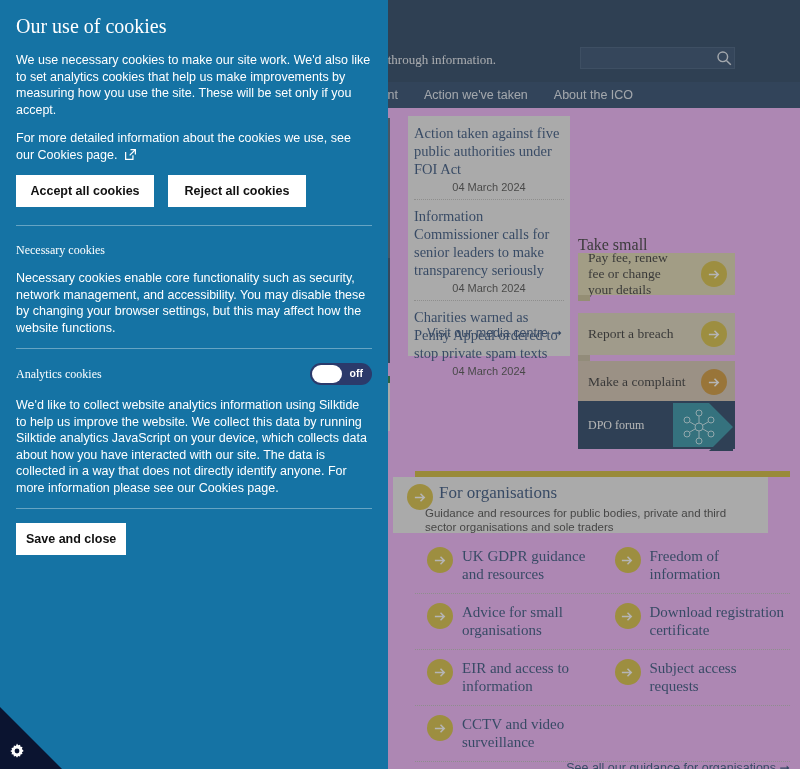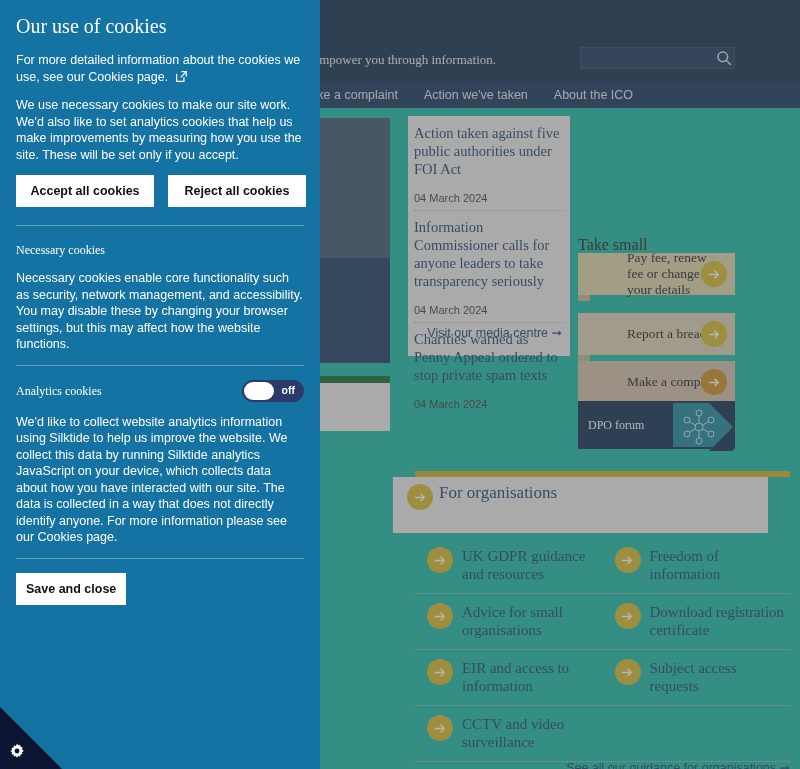--- a/index.html
+++ b/index.html
@@ -31,21 +31,21 @@
   .search-icon {
     position:absolute; left:716px; top:50px; width:16px; height:16px;
   }
   .navbar {
     position:absolute; left:0; top:82px; width:800px; height:26px;
     background:#12325a;
   }
   .navbar ul { list-style:none; display:flex; gap:26px; padding-left:300px; }
   .navbar li { color:#dde5ee; font-size:12.5px; line-height:26px; white-space:nowrap; cursor:pointer; }
 
-  .content { position:absolute; left:0; top:108px; width:800px; height:661px; background:#14b8a6; }
+  .content { position:absolute; left:0; top:108px; width:800px; height:661px; background:#f0abfc; }
 
   
   .hero {
     position:absolute; left:20px; top:10px; width:370px; height:245px;
     background:#39526d;
   }
   .hero-lower {
     position:absolute; left:0; bottom:0; width:100%; height:105px;
     background:#163a5f;
   }
@@ -70,29 +70,29 @@
   
   .news {
     position:absolute; left:408px; top:8px; width:162px; height:240px;
     background:#ececeb;
   }
   .news-item { padding:0 6px; }
   .news-title {
     color:#1b3d6d; font-family:"Liberation Serif", serif; font-size:14.5px;
     line-height:18px; text-decoration:none; display:block; cursor:pointer;
   }
-  .news-date { color:#3a3a3a; font-size:11px; margin-top:14px; }
+  .news-date { color:#3a3a3a; font-size:11px; margin-top:3px;text-align:center; }
   .news-sep { border-bottom:1px dotted #b9b9b7; margin:6px 6px 7px 6px; }
   .news-more { position:absolute; right:8px; bottom:16px; color:#1b3d6d; font-size:12.5px; white-space:nowrap; }
 
   
   .take-h { position:absolute; left:578px; top:128px; color:#222; font-family:"Liberation Serif",serif; font-size:16px; }
   .ta-item {
     position:absolute; left:578px; width:157px; height:42px;
-    display:flex; align-items:center; cursor:pointer;padding-left:39px;
+    display:flex; align-items:center; cursor:pointer;
   }
   .ta-item .lbl { font-family:"Liberation Serif", serif; font-size:13.5px; color:#1a1a1a; line-height:16px; padding-left:10px; width:108px; }
   .ta-arrow { position:absolute; right:8px; top:50%; transform:translateY(-50%); width:26px; height:26px; border-radius:50%; display:flex; align-items:center; justify-content:center; }
   .ta-notch { position:absolute; left:0; bottom:-6px; width:12px; height:6px; }
 
   .dpo {
     position:absolute; left:578px; top:293px; width:157px; height:48px;
     background:#0b2b50; border:2px solid #0b2b50; display:flex; align-items:center;
   }
   .dpo .lbl { color:#fff; font-family:"Liberation Serif",serif; font-size:12px; padding-left:8px; }
@@ -112,21 +112,21 @@
   .org-row { display:flex; border-bottom:1px dotted #b9b9b7;justify-content:space-between; }
   .org-cell { width:50%; display:flex; gap:9px; padding:9px 4px 10px 12px; cursor:pointer; }
   .org-cell .lbl { color:#1b3d6d; font-family:"Liberation Serif",serif; font-size:15px; line-height:18px; }
   .org-see { position:absolute; right:10px; top:652px; color:#1b3d6d; font-size:12.5px; }
 
   
   #dim { position:absolute; inset:0; background:rgba(90,90,90,0.45); }
 
   
   #cookie {
-    position:absolute; left:0; top:0; width:320px; height:769px;
+    position:absolute; left:0; top:0; width:388px; height:769px;
     background:#1573a4; color:#ffffff; overflow:hidden;
   }
   #cookie .inner { padding:14px 16px 0 16px; }
   #cookie h2 {
     font-family:"Liberation Serif", serif; font-weight:normal;
     font-size:20px; line-height:24px; margin-bottom:14px;
   }
   #cookie h3 {
     font-family:"Liberation Serif", serif; font-weight:normal;
     font-size:12px; line-height:20px;
@@ -203,21 +203,21 @@
       <div class="indiv-link2">What to do about nuisance calls, and how to protect yourself</div>
       <div class="indiv-see">for individuals</div>
 
       <div class="news">
         <div class="news-item" style="padding-top:8px">
           <a class="news-title">Action taken against five public authorities under FOI Act</a>
           <div class="news-date">04 March 2024</div>
         </div>
         <div class="news-sep"></div>
         <div class="news-item">
-          <a class="news-title">Information Commissioner calls for anyone leaders to take transparency seriously</a>
+          <a class="news-title">Information Commissioner calls for senior leaders to make transparency seriously</a>
           <div class="news-date">04 March 2024</div>
         </div>
         <div class="news-sep"></div>
         <div class="news-item">
           <a class="news-title">Charities warned as Penny Appeal ordered to stop private spam texts</a>
           <div class="news-date">04 March 2024</div>
         </div>
         <div class="news-more">
           <span>Visit our media centre</span>
           <span>➞</span>
@@ -276,20 +276,21 @@
       </div>
 
       <div class="org-bar"></div>
       <div class="org-head">
         <div class="circ" style="position:absolute; left:14px; top:7px">
           <svg viewBox="0 0 24 24" width="15" height="15">
               <path d="M3 12h14M12 6l6 6-6 6" fill="none" stroke="#fff" stroke-width="2.4"></path>
             </svg>
         </div>
         <div class="title">For organisations</div>
+        <div class="sub">Guidance and resources for public bodies, private and third sector organisations and sole traders</div>
       </div>
 
       <div class="org-grid">
         <div class="org-row">
           <div class="org-cell">
             <div class="circ">
                 <svg viewBox="0 0 24 24" width="15" height="15">
                   <path d="M3 12h14M12 6l6 6-6 6" fill="none" stroke="#fff" stroke-width="2.4"></path>
                 </svg>
               </div>
@@ -359,32 +360,32 @@
       </div>
 
     </div>
   </div>
 
   <div id="dim"></div>
 
   <div id="cookie">
     <div class="inner">
       <h2>Our use of cookies</h2>
+
+      <p>We use necessary cookies to make our site work. We'd also like to set analytics cookies that help us make improvements by measuring how you use the site. These will be set only if you accept.</p>
 
       <p>
         <span>For more detailed information about the cookies we use, see our Cookies page.</span>
         <svg class="ext-icon" width="13" height="13" viewBox="0 0 16 16">
           <path d="M2 5v9h9V9" fill="none" stroke="#fff" stroke-width="1.5"></path>
           <path d="M8 2h6v6" fill="none" stroke="#fff" stroke-width="1.5"></path>
           <path d="M13.5 2.5L7 9" fill="none" stroke="#fff" stroke-width="1.5"></path>
         </svg>
       </p>
 
-      <p>We use necessary cookies to make our site work. We'd also like to set analytics cookies that help us make improvements by measuring how you use the site. These will be set only if you accept.</p>
-
       <div class="btn-row">
         <button class="wbtn">Accept all cookies</button>
         <button class="wbtn">Reject all cookies</button>
       </div>
 
       <div class="divider"></div>
 
       <h3 style="margin-bottom:10px">Necessary cookies</h3>
       <p>Necessary cookies enable core functionality such as security, network management, and accessibility. You may disable these by changing your browser settings, but this may affect how the website functions.</p>
 

